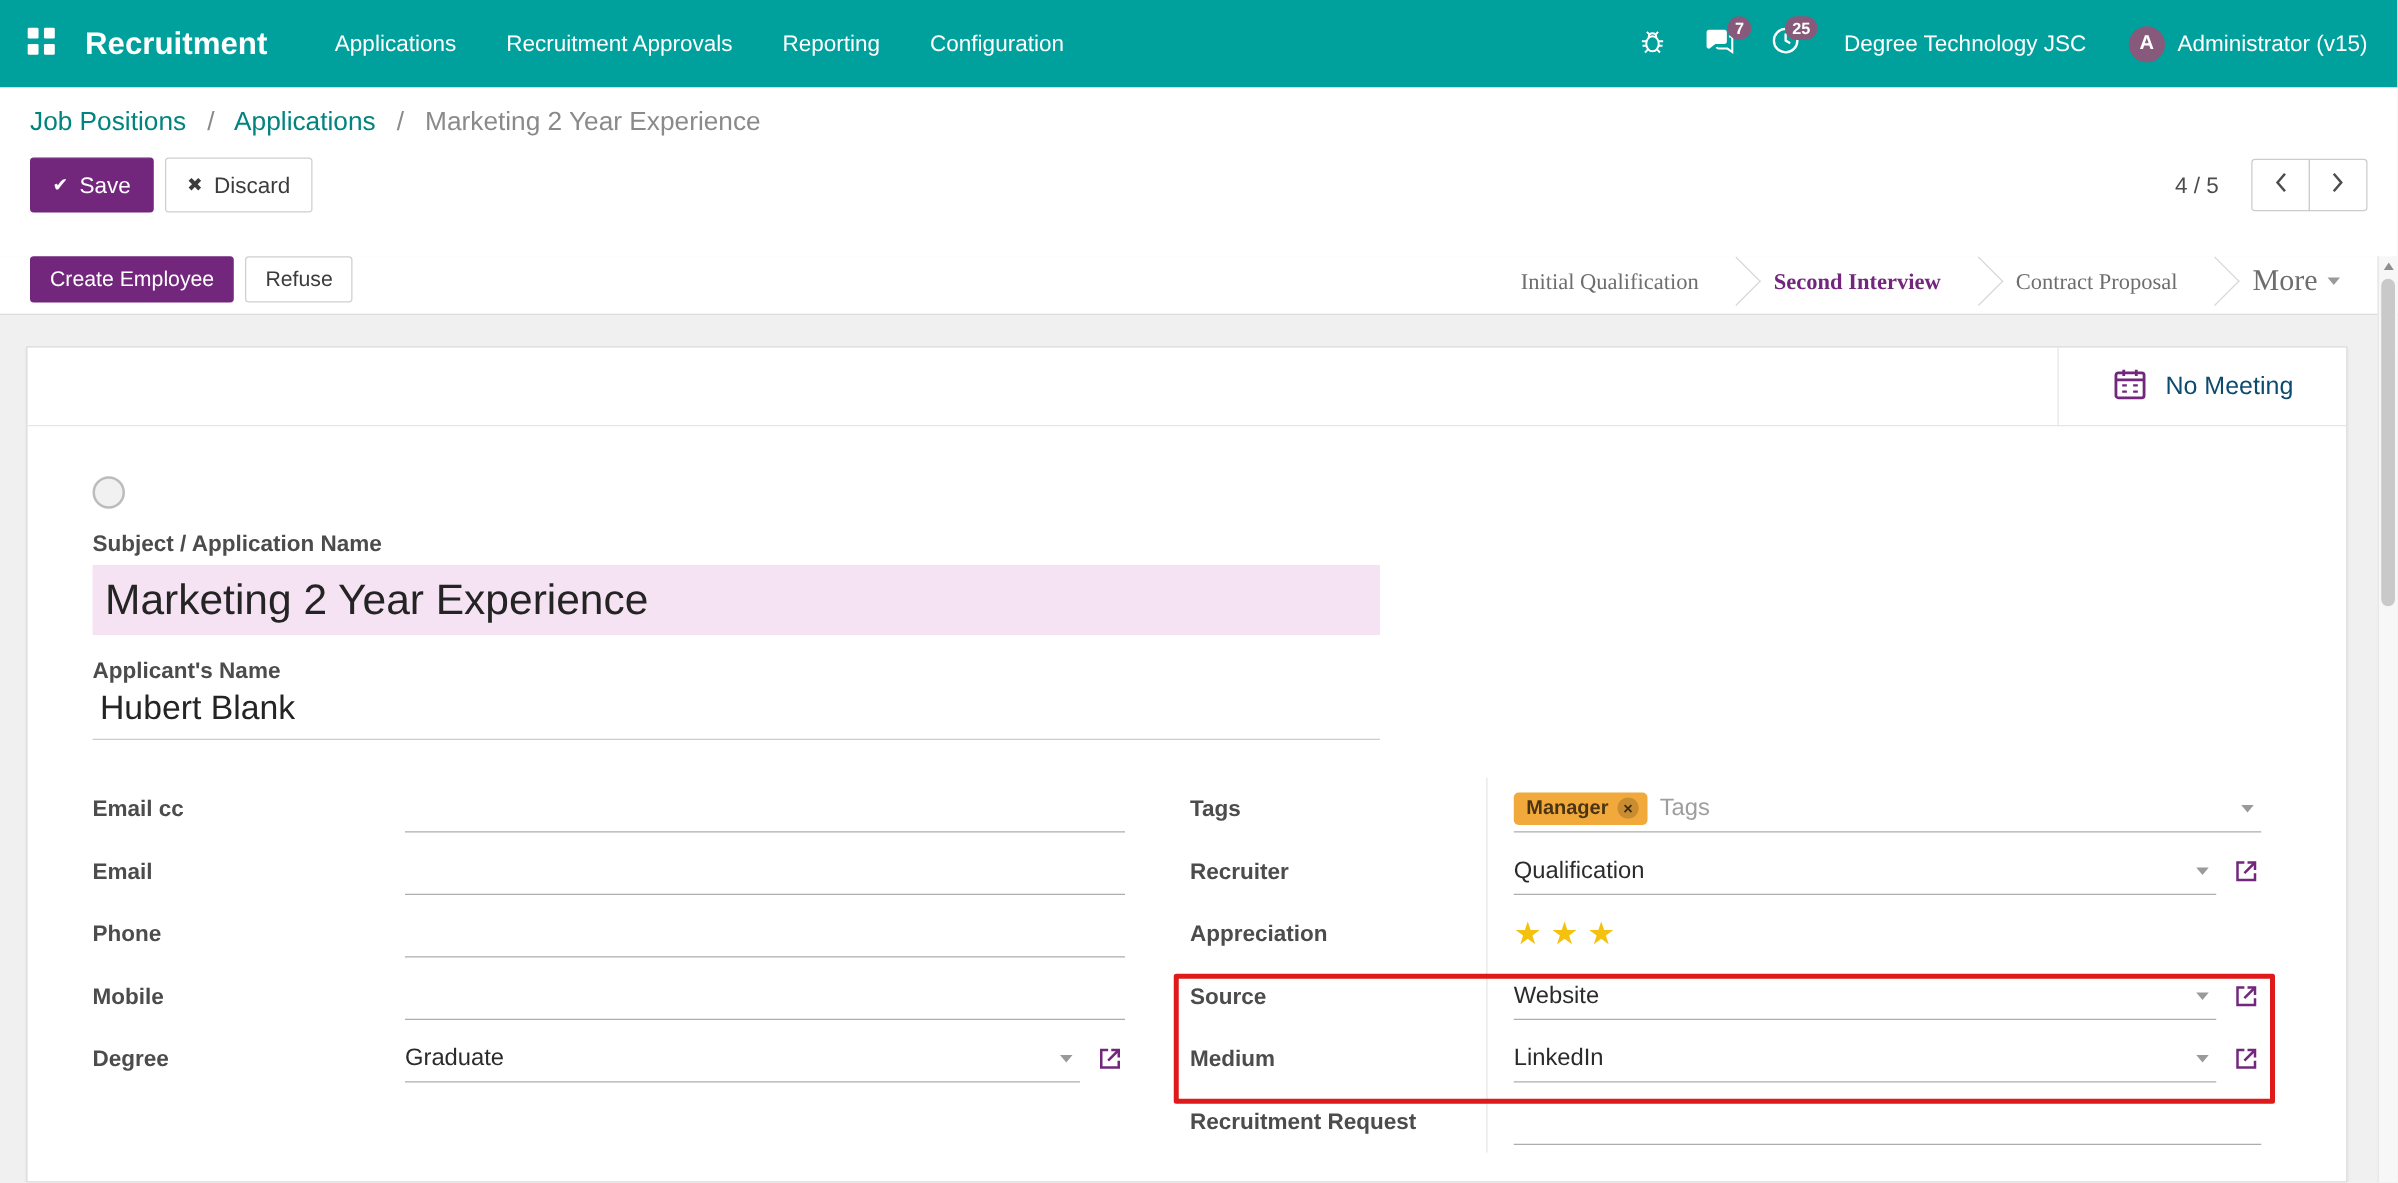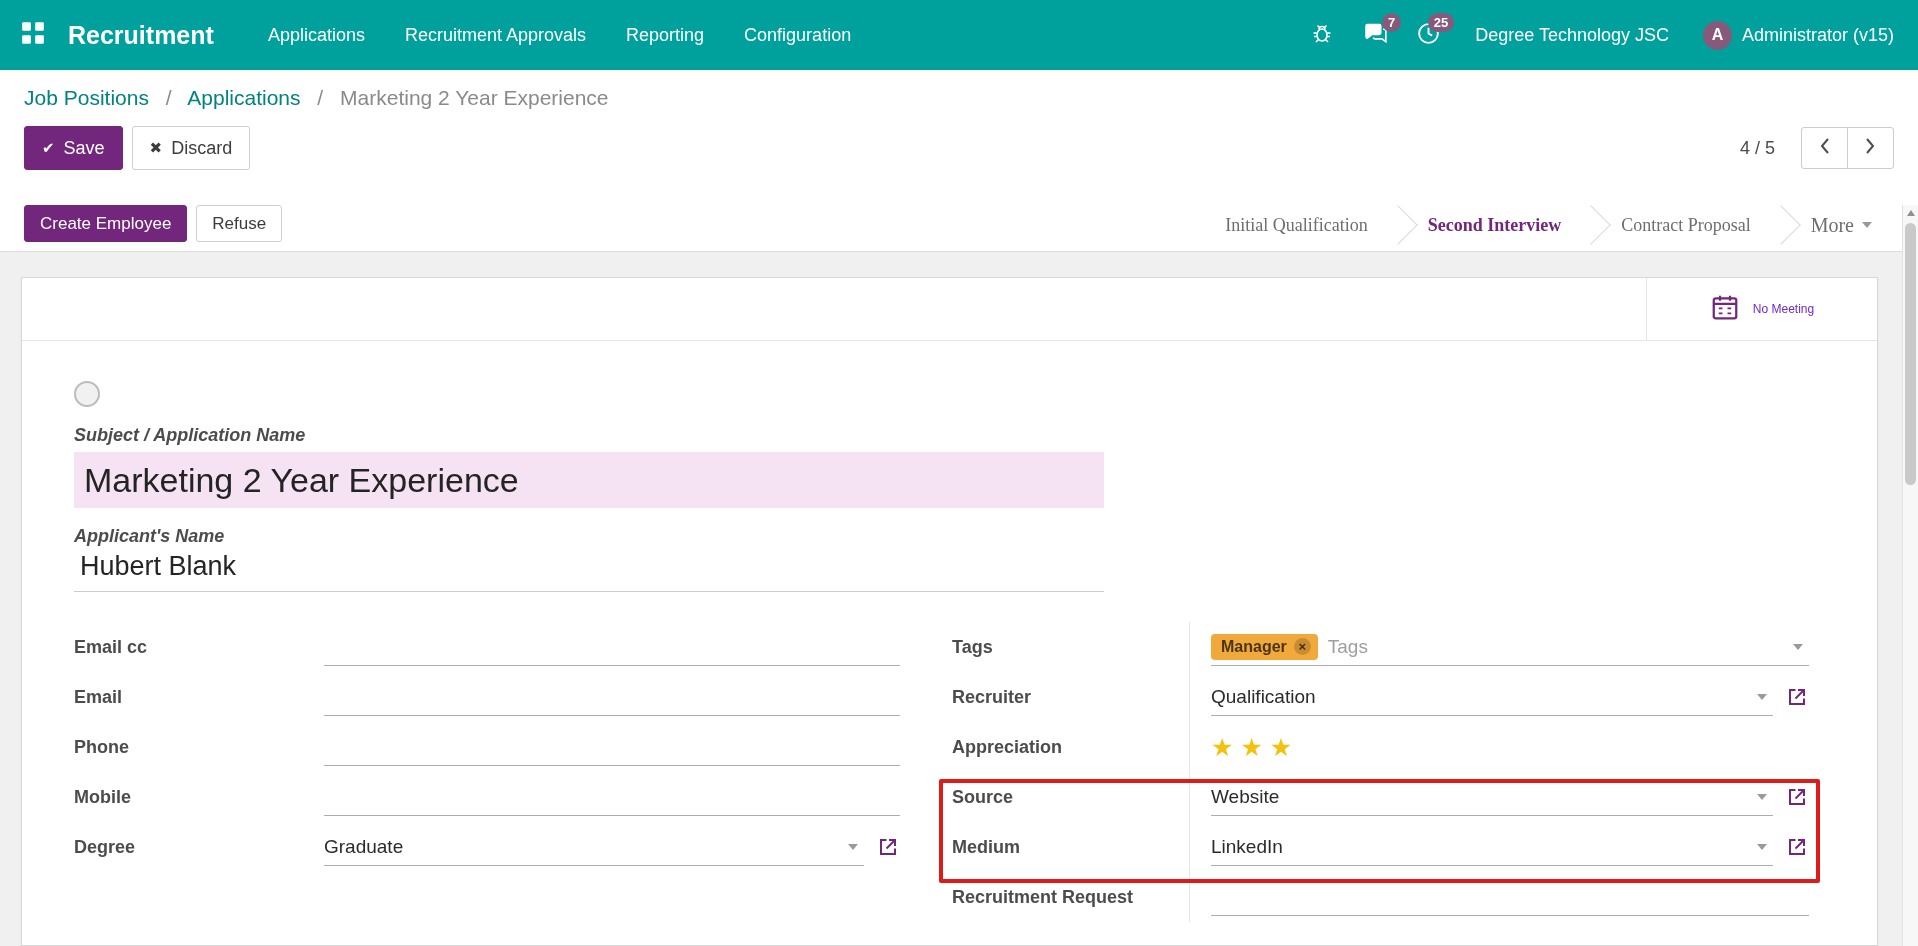--- a/index.html
+++ b/index.html
@@ -94,21 +94,21 @@
   .sb-btn.secondary { background: #fff; border-color: #cfcfcf; color: #3c3c3c; }
   .stages { margin-left: auto; display: flex; align-items: center; height: 100%; font-family: Liberation Serif, serif; }
   .stage { font-size: 18px; color: #6e6e6e; padding: 0 24px; cursor: pointer; white-space: nowrap; }
   .stage.active { color: #72277D; font-weight: 700; }
   .stage-sep {
     width: 28px; height: 28px; flex: none;
     border-top: 1px solid #d9d9d9; border-right: 1px solid #d9d9d9;
     transform: rotate(45deg);
     margin: 0 -8px;
   }
-  .stage-more { display: flex; align-items: center; gap: 8px; font-size: 20px; color: #6e6e6e; padding: 0 6px 0 24px; cursor: pointer; }
+  .stage-more { display: flex; align-items: center; gap: 8px; font-size: 24px; color: #6e6e6e; padding: 0 6px 0 24px; cursor: pointer; }
   .caret-down { width: 0; height: 0; border-left: 5px solid transparent; border-right: 5px solid transparent; border-top: 6px solid #9a9a9a; }
 
   
   .content { position: relative; height: 694px; background: #f0f0f0; }
   .sheet {
     margin: 25px 0 0 21px;
     width: 1857px; height: 669px;
     background: #fff;
     border: 1px solid #d8d8d8;
     box-shadow: 0 1px 2px rgba(0,0,0,0.06);
@@ -117,29 +117,29 @@
     height: 63px;
     border-bottom: 1px solid #e6e6e6;
     display: flex; justify-content: flex-end; align-items: stretch;
   }
   .no-meeting-btn {
     width: 231px;
     border-left: 1px solid #e6e6e6;
     display: flex; align-items: center; justify-content: center; gap: 13px;
     cursor: pointer;
   }
-  .no-meeting-label { font-size: 12px; color: #6d28d9; }
+  .no-meeting-label { font-size: 20px; color: #0c4a6e; }
 
   .sheet-body { padding: 40px 0 0 52px; }
   .kanban-circle {
     width: 26px; height: 26px; border-radius: 50%;
     background: #f1f1f1; border: 2px solid #bcbcbc;
     cursor: pointer;
   }
-  .o-title-label { font-size: 18px; font-weight: 600; color: #4c4c4c; margin-top: 17px; line-height: 22px; font-style: italic; }
+  .o-title-label { font-size: 18px; font-weight: 600; color: #4c4c4c; margin-top: 17px; line-height: 22px; }
   .subject-input {
     margin-top: 6px;
     width: 1030px; height: 56px;
     background: #f5e3f3;
     font-size: 34px; color: #242424;
     padding: 0 10px;
     display: flex; align-items: center;
     cursor: text;
   }
   .applicant-input {

